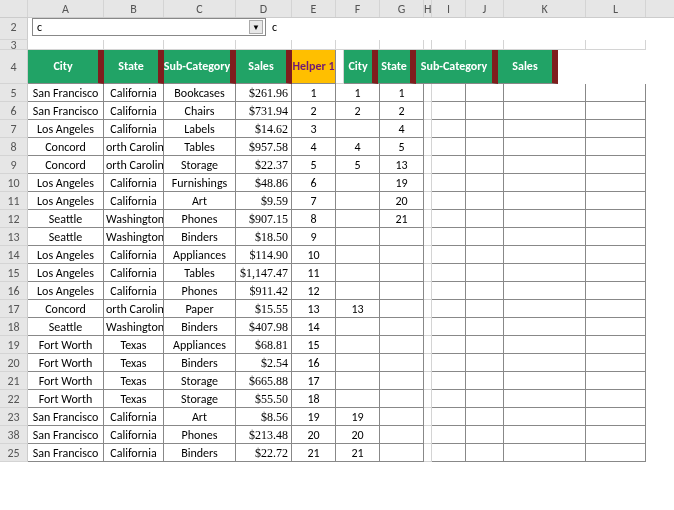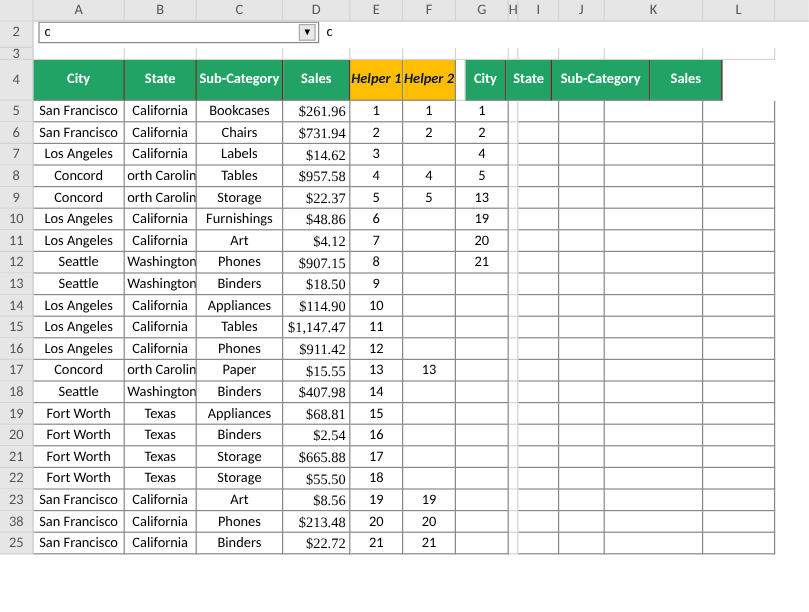--- a/index.html
+++ b/index.html
@@ -20,22 +20,22 @@
   .cI { width: 34px; } .cJ { width: 38px; } .cK { width: 82px; } .cL { width: 60px; }
   
   .row-2 { height: 22px; }
   .row-4 { height: 34px; }
   
   .dropdown-wrap { display: flex; align-items: center; gap: 6px; padding-left: 2px; }
   .dropdown { width: 234px; height: 18px; border: 1px solid #888; display: flex; align-items: center; justify-content: space-between; padding: 0 2px 0 4px; font-size: 12px; background: #fff;}
   .dd-arrow { width: 14px; height: 14px; background: #e8e8e8; border: 1px solid #aaa; display: flex; align-items: center; justify-content: center; font-size: 8px; }
   .dd-label { font-size: 12px; }
   
-  .hdr-green { background: #21a366; color: #fff; font-weight: bold; text-align: center; border-right: 1px solid #7f1d1d; border-bottom: 1px solid #888; display:flex; align-items:center; justify-content:center; line-height:1.1;}
-  .hdr-orange { background: #ffbf00; color: #0f172a; font-weight: bold; text-align: left; border-right: 1px solid #888; border-bottom: 1px solid #888; display:flex; align-items:center; justify-content:center; line-height:1.1; padding:1px 0;font-style:italic;}
+  .hdr-green { background: #21a366; color: #fff; font-weight: bold; text-align: center; border-right: 6px solid #7f1d1d; border-bottom: 1px solid #888; display:flex; align-items:center; justify-content:center; line-height:1.1;}
+  .hdr-orange { background: #ffbf00; color: #701a75; font-weight: bold; text-align: left; border-right: 1px solid #888; border-bottom: 1px solid #888; display:flex; align-items:center; justify-content:center; line-height:1.1; padding:1px 0;}
   
   .data { border-right: 1px solid #888; border-bottom: 1px solid #888; text-align: center; }
   .r-align { text-align: right; padding-right: 3px; font-family: Liberation Serif, serif;}
   
   .grid-cell { border-right: 1px solid #d4d4d4; border-bottom: 1px solid #d4d4d4; }
 </style>
 </head>
 <body>
 
 <div class="sheet">
@@ -85,21 +85,20 @@
     <div class="cell cL grid-cell"></div>
   </div>
 
   <div class="row row-4">
     <div class="row-h" style="line-height:34px;">4</div>
     <div class="cell cA hdr-green">City</div>
     <div class="cell cB hdr-green">State</div>
     <div class="cell cC hdr-green">Sub-Category</div>
     <div class="cell cD hdr-green">Sales</div>
     <div class="cell cE hdr-orange">Helper 1</div>
-    <div class="cell cF hdr-orange">Helper 2</div>
     <div class="cell cH grid-cell"></div>
     <div class="cell cI hdr-green">City</div>
     <div class="cell cJ hdr-green">State</div>
     <div class="cell cK hdr-green">Sub-Category</div>
     <div class="cell cL hdr-green">Sales</div>
   </div>
 
   <div id="data-rows">
       <div class="row">
     <div class="row-h">5</div>
@@ -189,21 +188,21 @@
     <div class="cell cI data"></div>
     <div class="cell cJ data"></div>
     <div class="cell cK data"></div>
     <div class="cell cL data"></div>
   </div>
       <div class="row">
     <div class="row-h">11</div>
     <div class="cell cA data">Los Angeles</div>
     <div class="cell cB data">California</div>
     <div class="cell cC data">Art</div>
-    <div class="cell cD data r-align">$4.12</div>
+    <div class="cell cD data r-align">$9.59</div>
     <div class="cell cE data">7</div>
     <div class="cell cF data"></div>
     <div class="cell cG data">20</div>
     <div class="cell cH grid-cell"></div>
     <div class="cell cI data"></div>
     <div class="cell cJ data"></div>
     <div class="cell cK data"></div>
     <div class="cell cL data"></div>
   </div>
       <div class="row">

